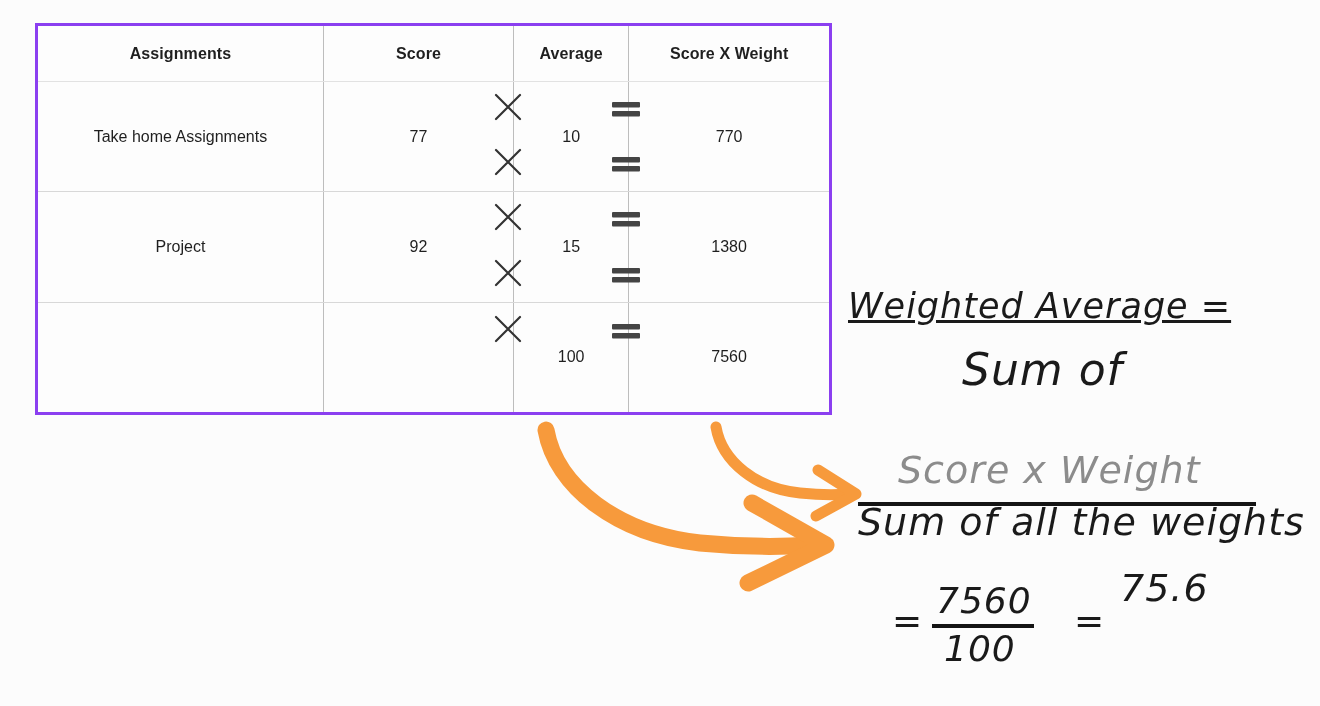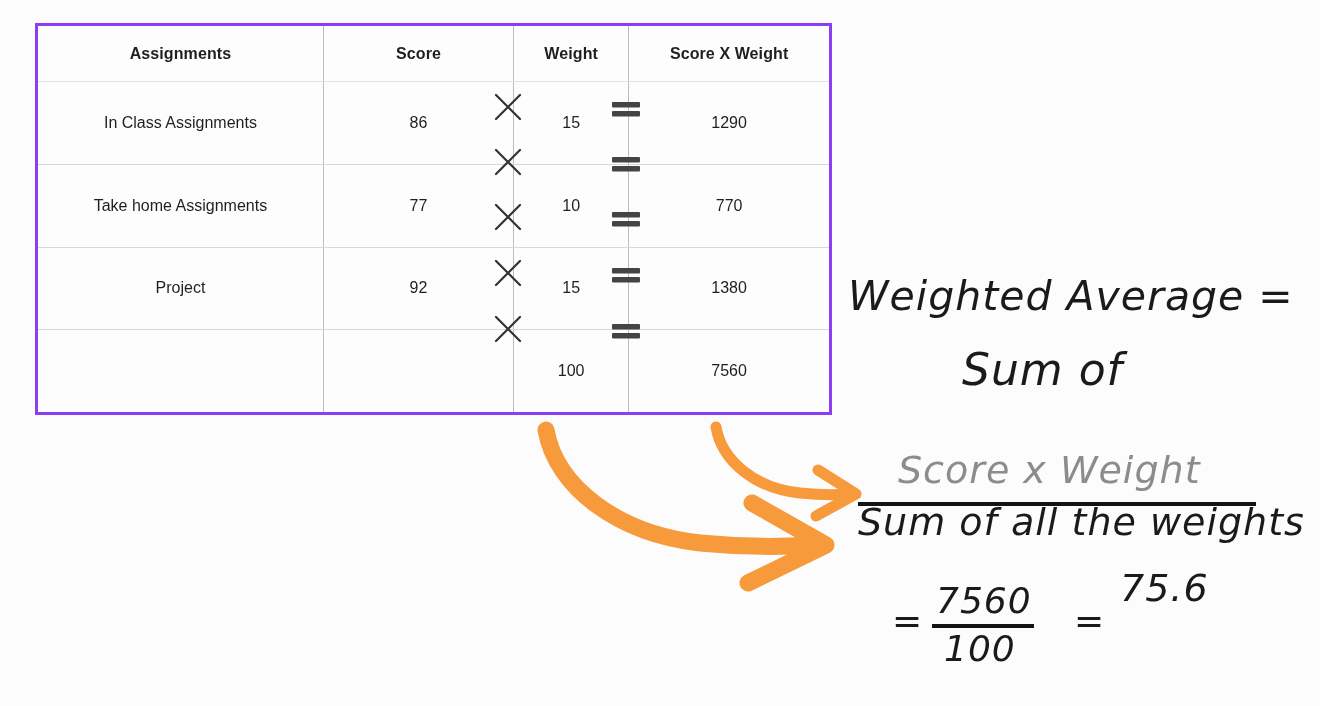--- a/index.html
+++ b/index.html
@@ -79,22 +79,23 @@
     position: absolute;
     font-family: "DejaVu Sans", sans-serif;
     font-style: italic;
     font-weight: 300;
     color: #1a1a1a;
     white-space: nowrap;
     letter-spacing: 1px;
   }
   #hw-line1 {
     left: 848px;
-    top: 272px;
-    font-size: 41px;
+    top: 286px;
+    font-size: 35px;
+    text-decoration: underline;
   }
   #hw-line2 {
     left: 962px;
     top: 344px;
     font-size: 44px;
   }
   #frac-numerator {
     left: 898px;
     top: 448px;
     font-size: 38px;
@@ -165,31 +166,25 @@
     <colgroup>
       <col class="col-assign">
       <col class="col-score">
       <col class="col-weight">
       <col class="col-prod">
     </colgroup>
     <thead>
       <tr>
         <th>Assignments</th>
         <th class="col-div">Score</th>
-        <th class="col-div">Weight</th>
+        <th class="col-div">Average</th>
         <th class="col-div">Score X Weight</th>
       </tr>
     </thead>
     <tbody>
-      <tr>
-        <td>In Class Assignments</td>
-        <td class="col-div">86</td>
-        <td class="col-div">15</td>
-        <td class="col-div">1290</td>
-      </tr>
       <tr>
         <td>Take home Assignments</td>
         <td class="col-div">77</td>
         <td class="col-div">10</td>
         <td class="col-div">770</td>
       </tr>
       <tr>
         <td>Project</td>
         <td class="col-div">92</td>
         <td class="col-div">15</td>

